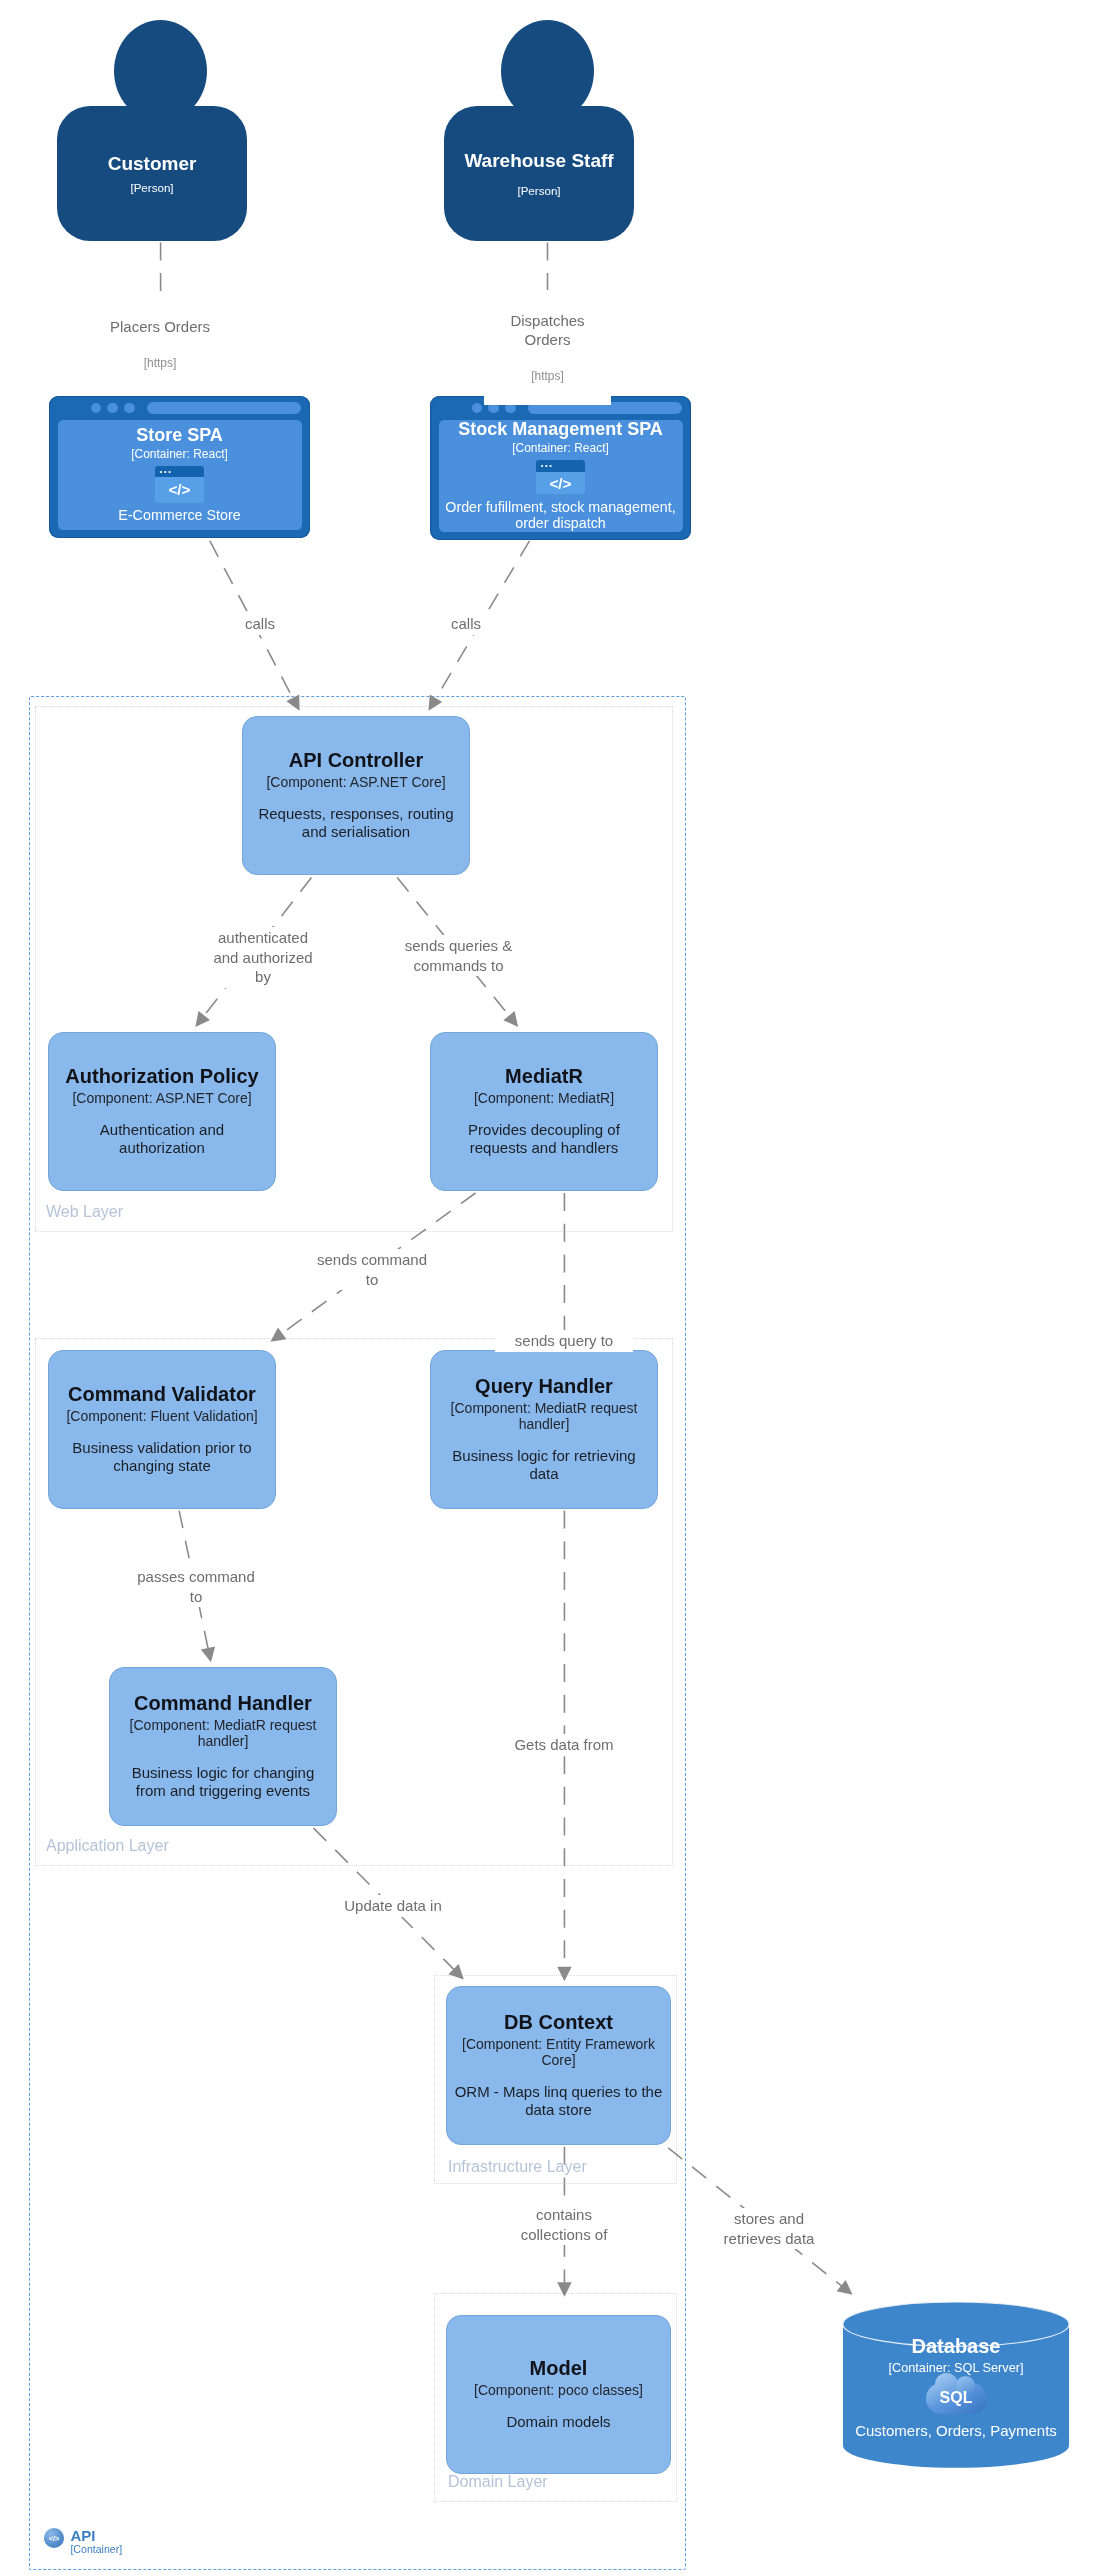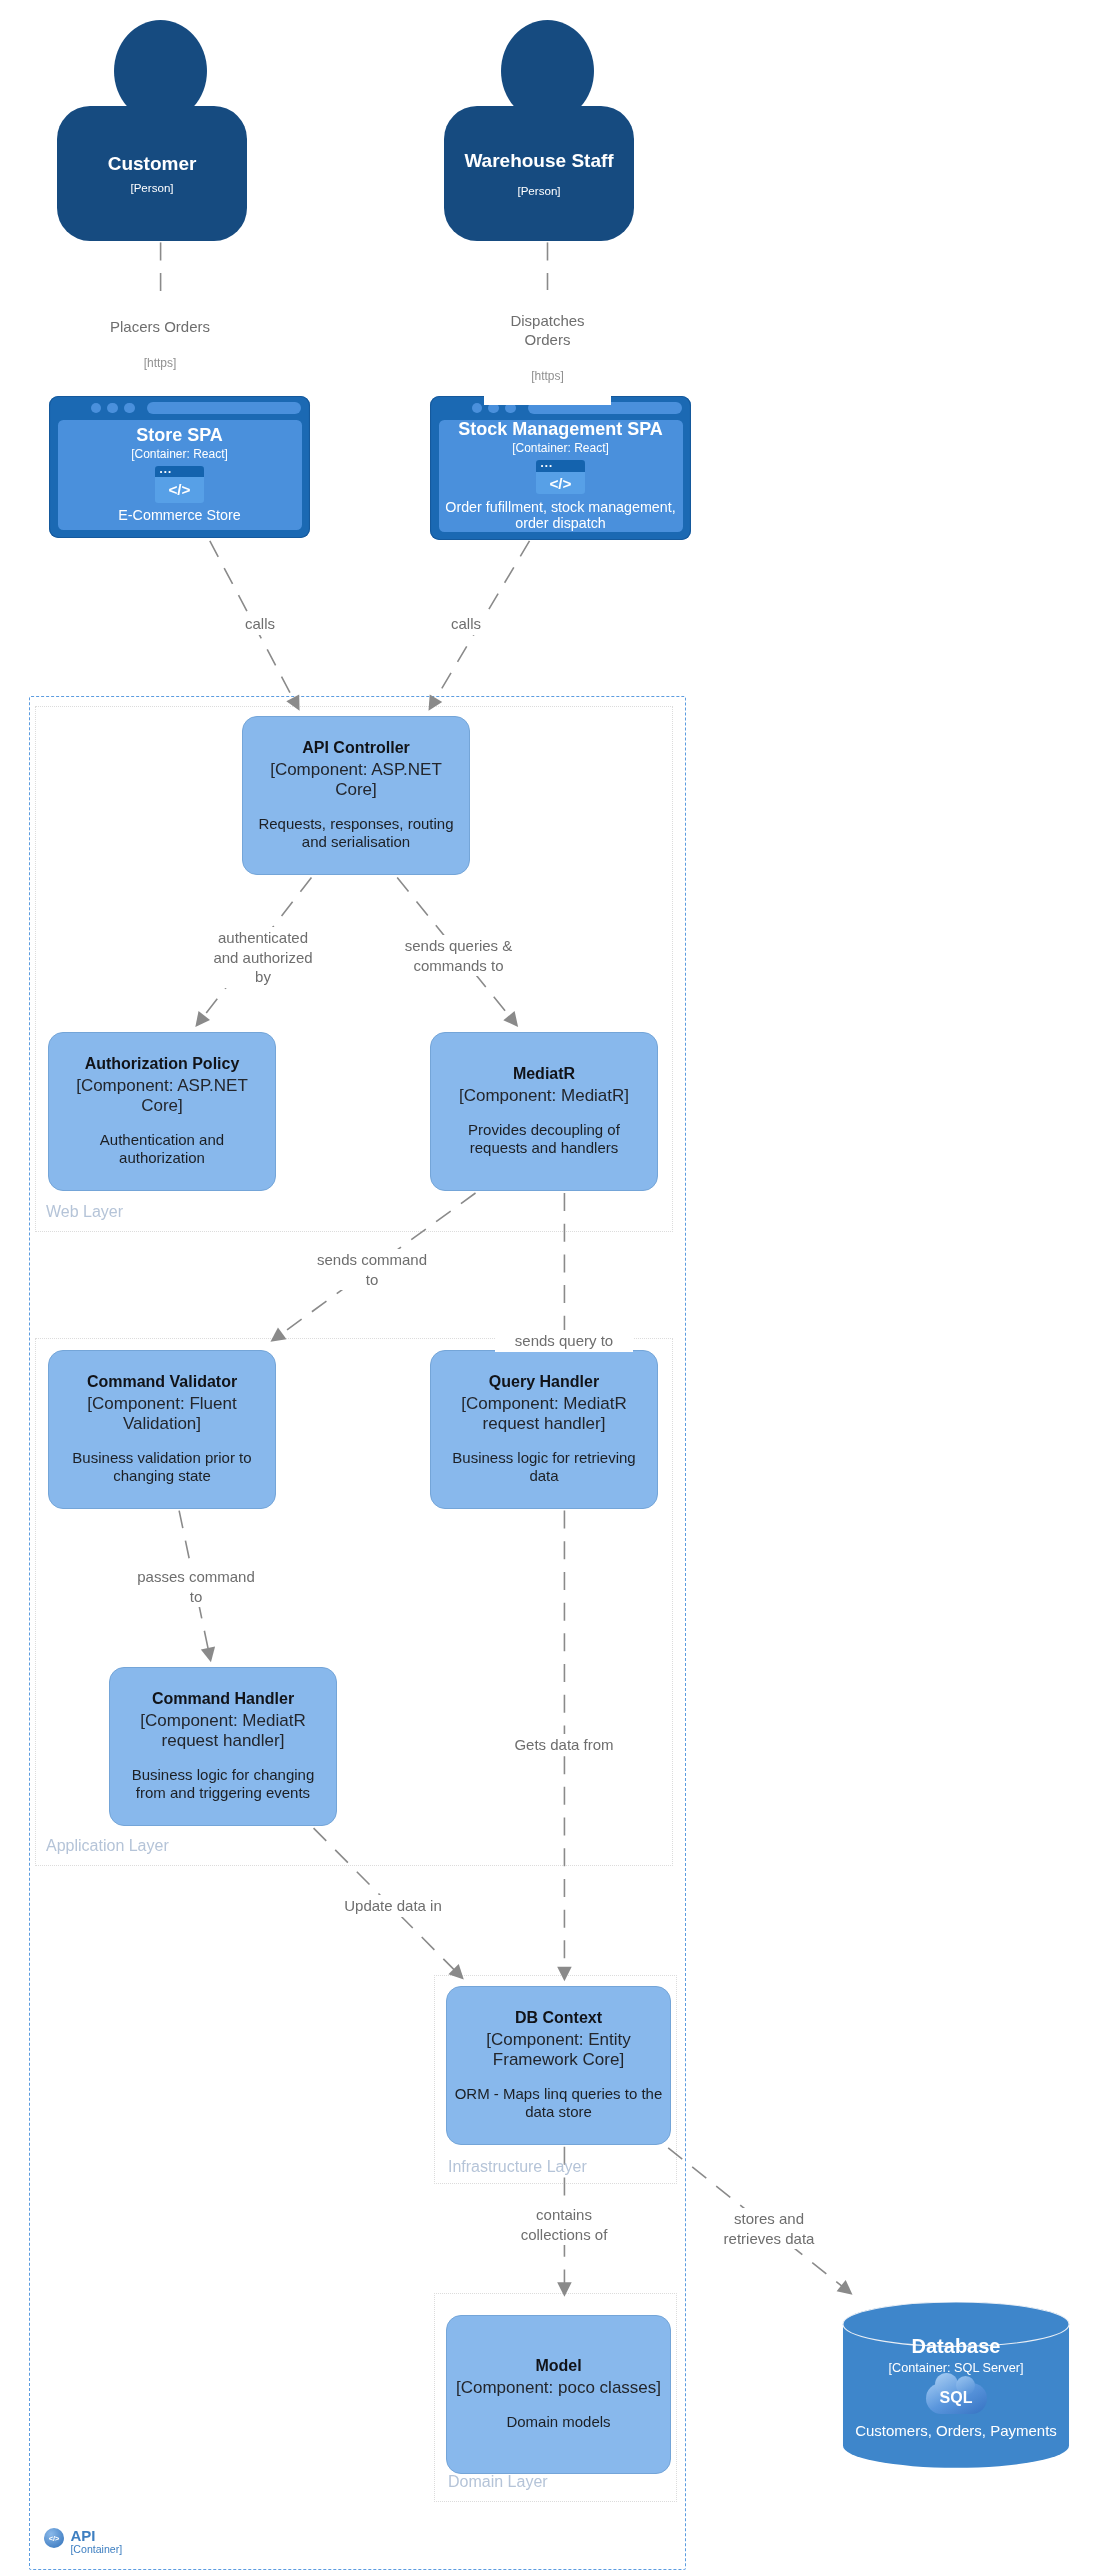--- a/index.html
+++ b/index.html
@@ -24,22 +24,22 @@
   .spa-title{font-size:18px;font-weight:bold;line-height:1.05;}
   .spa-meta{font-size:12px;}
   .spa-desc{font-size:14.3px;line-height:1.15;}
   .code-icon{width:49px;border-radius:3.2px;overflow:hidden;margin:2.1px 0;}
   .code-bar{height:11.6px;background:#1463AE;color:#fff;font-size:7.4px;letter-spacing:1.6px;display:flex;align-items:center;padding-left:4.8px;}
   .code-body{height:25.4px;background:#57A0E7;display:flex;align-items:center;justify-content:center;
     font-size:15.3px;font-weight:bold;color:#fff;}
   
   .comp{position:absolute;width:228px;height:159px;background:#88B8EC;border:1.1px solid #74A5D8;border-radius:15px;z-index:2;
     display:flex;flex-direction:column;align-items:center;justify-content:center;text-align:center;padding:0 7.4px;box-sizing:border-box;}
-  .c-title{font-size:16px;font-weight:bold;color:#111318;line-height:1.05;}
-  .c-meta{font-size:17px;color:#23262c;margin-top:3.2px;}
+  .c-title{font-size:20px;font-weight:bold;color:#111318;line-height:1.05;}
+  .c-meta{font-size:14px;color:#23262c;margin-top:3.2px;}
   .c-desc{font-size:15px;color:#1c1f24;margin-top:15px;line-height:1.2;}
   
   .db-wrap{position:absolute;left:842px;top:2302px;width:228px;height:169px;z-index:2;}
   .db-text{position:absolute;left:0;top:0;width:100%;display:flex;flex-direction:column;align-items:center;color:#fff;text-align:center;}
   .db-title{font-size:20px;font-weight:bold;margin-top:33px;}
   .db-meta{font-size:12.7px;margin-top:3.2px;}
   .db-desc{font-size:15px;margin-top:8.5px;}
   .sql-cloud{position:relative;width:61px;height:31px;margin-top:7.4px;border-radius:16px;
     background:linear-gradient(150deg,#9cc6f1 0%,#5b97dd 45%,#3572c2 100%);display:flex;align-items:center;justify-content:center;}
   .sql-cloud:before{content:"";position:absolute;left:9.5px;top:-9.5px;width:23px;height:23px;border-radius:50%;

